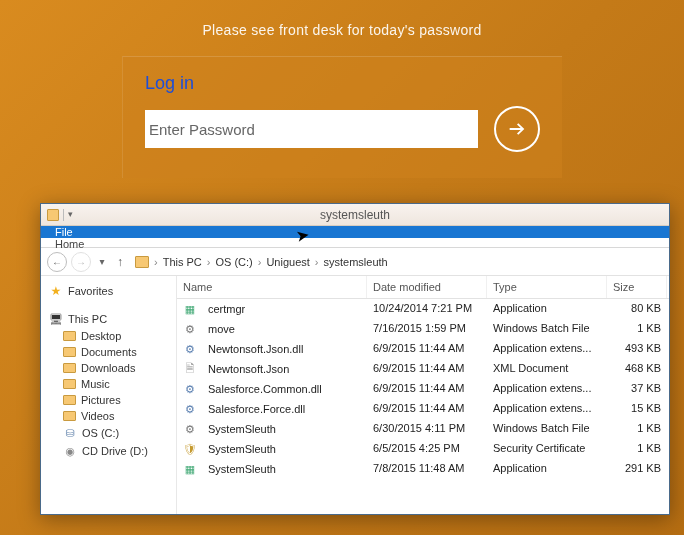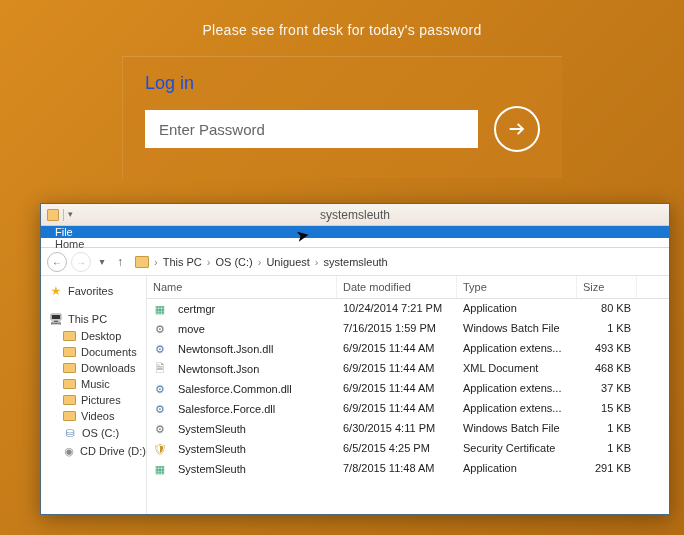--- a/index.html
+++ b/index.html
@@ -17,21 +17,21 @@
   .login-box {
     width: 440px; margin: 18px auto 0;
     background: rgba(205,130,30,0.55);
     border-top: 1px solid rgba(255,255,255,0.15);
     border-left: 1px solid rgba(255,255,255,0.1);
     padding: 16px 22px 26px;
   }
   .login-label { color: #1d4ed8; font-size: 18px; font-weight: 300; margin-bottom: 12px; }
   .login-row { display: flex; align-items: center; gap: 16px; }
   .pw-input {
-    flex: 1; height: 38px; border: none; padding: 0 14px;
+    flex: 1; height: 38px; border: none; padding: 0 4px;
     font-size: 15px; color: #333; background: #fff;
   }
   .pw-input::placeholder { color: #666; }
   .go-btn {
     width: 46px; height: 46px; border: 2px solid #fff; border-radius: 50%;
     display: flex; align-items: center; justify-content: center;
     cursor: pointer; background: transparent;
   }
   .go-btn svg { width: 22px; height: 22px; fill: #fff; }
 
@@ -77,21 +77,21 @@
   }
   .nav-btn.sm { border:none; width:14px; }
   .up-arrow { font-size:12px; color:#555; padding:0 4px; cursor:pointer;}
   .breadcrumb { display:flex; align-items:center; gap:2px; font-size:11px; color:#333; margin-left:4px;}
   .bc-folder { width:14px;height:12px; background:#f7c873; border:1px solid #c99a3f; border-radius:1px; display:inline-block;}
   .bc-sep { color:#888; padding:0 3px; }
   .bc-item { cursor:pointer; }
 
   .body { flex:1; display:flex; overflow:hidden; background:#fff;}
   .navpane {
-    width: 106px; border-right:1px solid #e8e8e8;
+    width: 136px; border-right:1px solid #e8e8e8;
     padding: 6px 0 6px 8px; overflow:hidden;
   }
   .np-group { margin-bottom:10px; }
   .np-item {
     display:flex; align-items:center; gap:5px;
     font-size:11px; color:#333; padding:2px 0; cursor:pointer;
     white-space:nowrap;
   }
   .np-item .ic { width:14px;height:14px; display:inline-flex;align-items:center;justify-content:center;}
   .np-item.fav .ic::before { content:"★"; color:#f2b01e; font-size:12px;}

